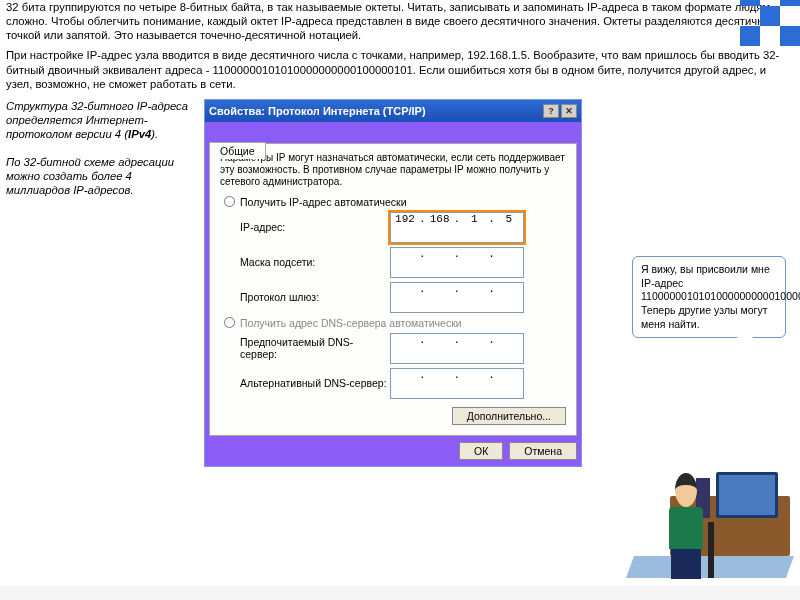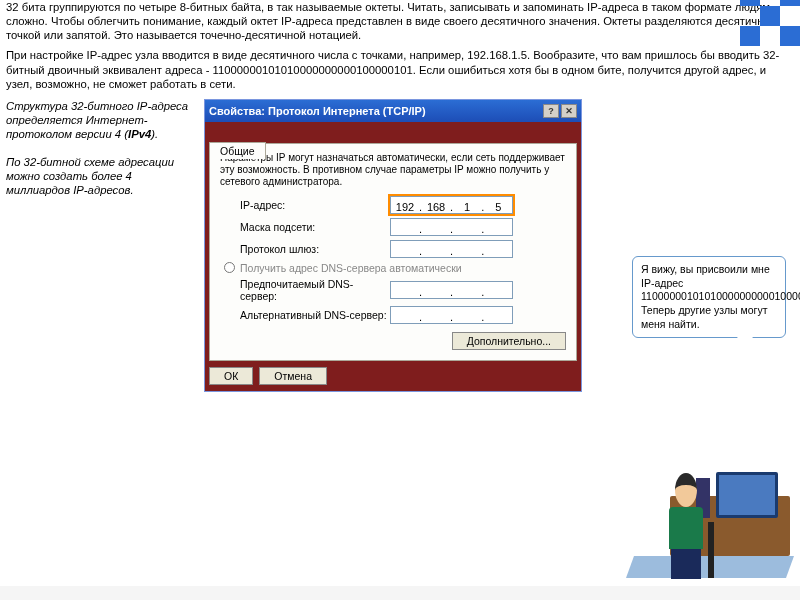--- a/index.html
+++ b/index.html
@@ -10,39 +10,39 @@
 .sq1 { width: 20px; height: 20px; top: 0; right: 40px; }
 .sq2 { width: 20px; height: 20px; top: 0; right: 0; }
 .sq3 { width: 20px; height: 20px; top: 20px; right: 20px; }
 .sq4 { width: 20px; height: 20px; top: 40px; right: 0; }
 .sq5 { width: 20px; height: 20px; top: 40px; right: 40px; }
 .title { text-align: center; color: #5a8fc7; font-size: 26px; font-weight: bold; padding-top: 2px; }
 .para1 { padding: 0 12px 0 6px; font-size: 11.3px; line-height: 1.25; margin-top: -14px; }
 .para2 { padding: 6px 12px 0 6px; font-size: 11.3px; line-height: 1.25; }
 .row { display: flex; padding: 8px 6px 0 6px; gap: 8px; }
 .leftcol { width: 190px; font-size: 11.3px; line-height: 1.25; font-style: italic; }
-.dialog { width: 378px; background: #7f1d1d; border: 1px solid #7a96df; position: relative; font-size: 10.5px; }
+.dialog { width: 378px; background: #8b5cf6; border: 1px solid #7a96df; position: relative; font-size: 10.5px; }
 .titlebar { height: 22px; background: linear-gradient(#2b6dd4,#1d4db6); color: #fff; display: flex; align-items: center; padding: 0 4px; font-weight: bold; font-size: 11px; }
 .titlebar-btns { margin-left: auto; display: flex; gap: 2px; }
 .tbtn { width: 16px; height: 14px; background: #d4d0c8; border: 1px solid #888; font-size: 9px; text-align: center; line-height: 12px; color: #333; }
 .tabarea { padding: 4px 4px 0 4px; }
 .tab { display: inline-block; background: #fdfdfb; border: 1px solid #aca899; border-bottom: none; padding: 2px 10px; font-size: 10.5px; position: relative; top: 16px; }
 .tabcontent { background: #fdfdfb; border: 1px solid #aca899; padding: 8px 10px 10px 10px; }
 .desc { font-size: 10px; line-height: 1.2; margin-bottom: 8px; }
 .radio-row { display: flex; align-items: center; gap: 5px; margin: 3px 0 3px 4px; font-size: 10.5px; }
 .radio-row.disabled { color: #888; }
 .radio { width: 11px; height: 11px; border: 1px solid #777; border-radius: 50%; background: #fff; display: inline-flex; align-items: center; justify-content: center; flex-shrink: 0; }
 .radio.sel::after { content: ''; width: 5px; height: 5px; background: #2b6dd4; border-radius: 50%; }
 .field-row { display: flex; align-items: center; margin: 4px 0 4px 20px; font-size: 10.5px; }
 .field-label { width: 150px; }
-.ipbox { display: flex; border: 1px solid #7f9db9; background: #fff; height: 18px; align-items: flex-end; }
+.ipbox { display: flex; border: 1px solid #7f9db9; background: #fff; height: 31px; align-items: flex-start; font-family: Liberation Mono, monospace; }
 .ipbox.hl { outline: 2px solid #ff8c00; }
 .ipseg { width: 28px; text-align: center; font-size: 11px; }
 .ipdot { font-size: 11px; }
-.btnrow { display: flex; justify-content: flex-start; gap: 6px; padding: 6px 4px 6px 4px; }
+.btnrow { display: flex; justify-content: flex-end; gap: 6px; padding: 6px 4px 6px 4px; }
 .wbtn { background: #ece9d8; border: 1px solid #888; padding: 2px 14px; font-size: 10.5px; }
 .bubble { position: absolute; top: 270px; right: 14px; width: 154px; background: #fff; border: 1px solid #6699cc; border-radius: 6px; padding: 6px 8px; font-size: 10.5px; line-height: 1.3; z-index: 5; }
 .bubble::after { content: ''; position: absolute; bottom: -10px; right: 32px; width: 0; height: 0; border-left: 8px solid transparent; border-right: 8px solid transparent; border-top: 10px solid #fff; }
 .scene { position: absolute; bottom: 8px; right: 10px; width: 160px; height: 145px; }
 .desk { position: absolute; bottom: 22px; right: 0; width: 120px; height: 60px; background: #8a5a2d; border-radius: 2px; }
 .monitor { position: absolute; bottom: 60px; right: 12px; width: 62px; height: 46px; background: #4a7ac0; border: 3px solid #1a3a6e; border-radius: 2px; }
 .tower { position: absolute; bottom: 60px; right: 80px; width: 14px; height: 40px; background: #336; }
 .person { position: absolute; bottom: 0; right: 80px; width: 48px; height: 105px; }
 .head { width: 22px; height: 22px; background: #f2c99a; border-radius: 50%; margin: 0 auto; border-top: 12px solid #2a2a2a; box-sizing: content-box; }
 .body { width: 34px; height: 42px; background: #1a7a4a; margin: 0 auto; border-radius: 4px 4px 0 0; }
@@ -77,20 +77,24 @@
         <div class="titlebar-btns">
           <div class="tbtn">?</div>
           <div class="tbtn">✕</div>
         </div>
       </div>
       <div class="tabarea">
         <div class="tab">Общие</div>
         <div class="tabcontent">
           <div class="desc">Параметры IP могут назначаться автоматически, если сеть поддерживает эту возможность. В противном случае параметры IP можно получить у сетевого администратора.</div>
 
+          <div class="radio-row">
+            <span class="radio"></span>
+            <span>Получить IP-адрес автоматически</span>
+          </div>
 
           <div class="field-row">
             <span class="field-label">IP-адрес:</span>
             <span class="ipbox hl">
               <span class="ipseg">192</span>
                 <span class="ipdot">.</span>
               <span class="ipseg">168</span>
                 <span class="ipdot">.</span>
               <span class="ipseg">1</span>
                 <span class="ipdot">.</span>

